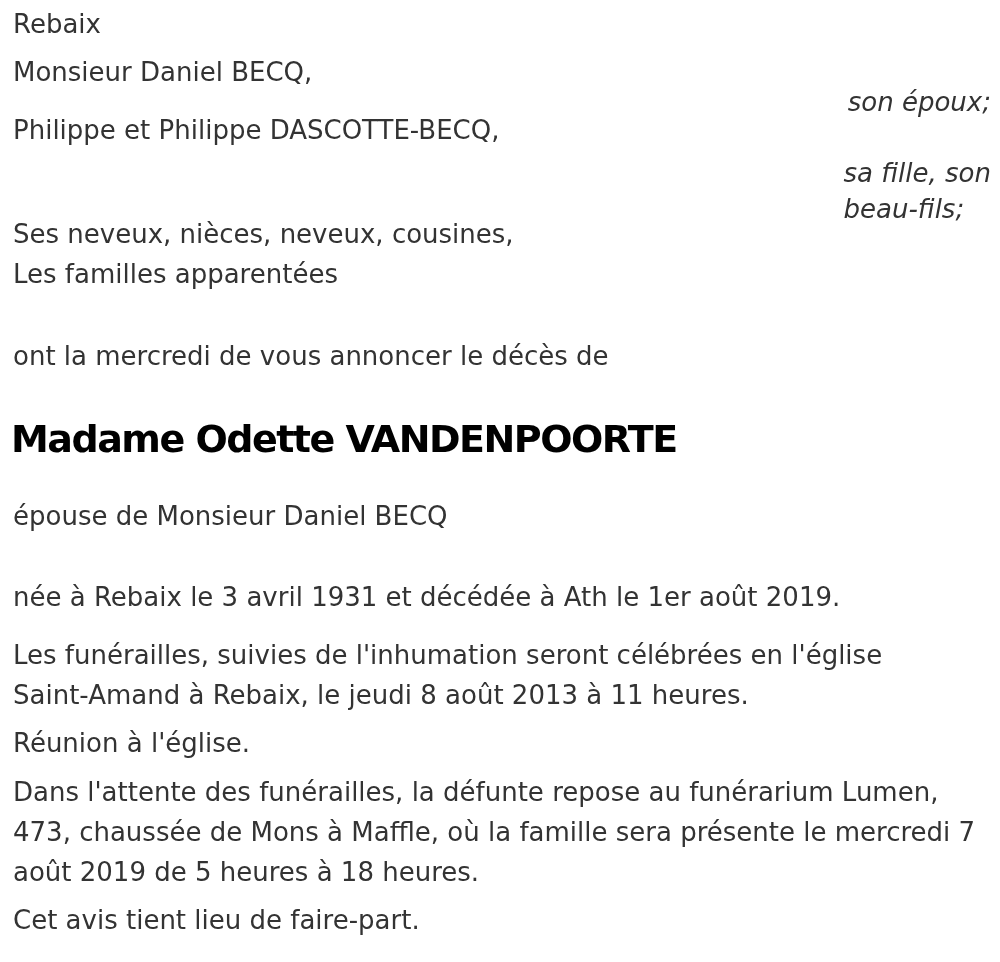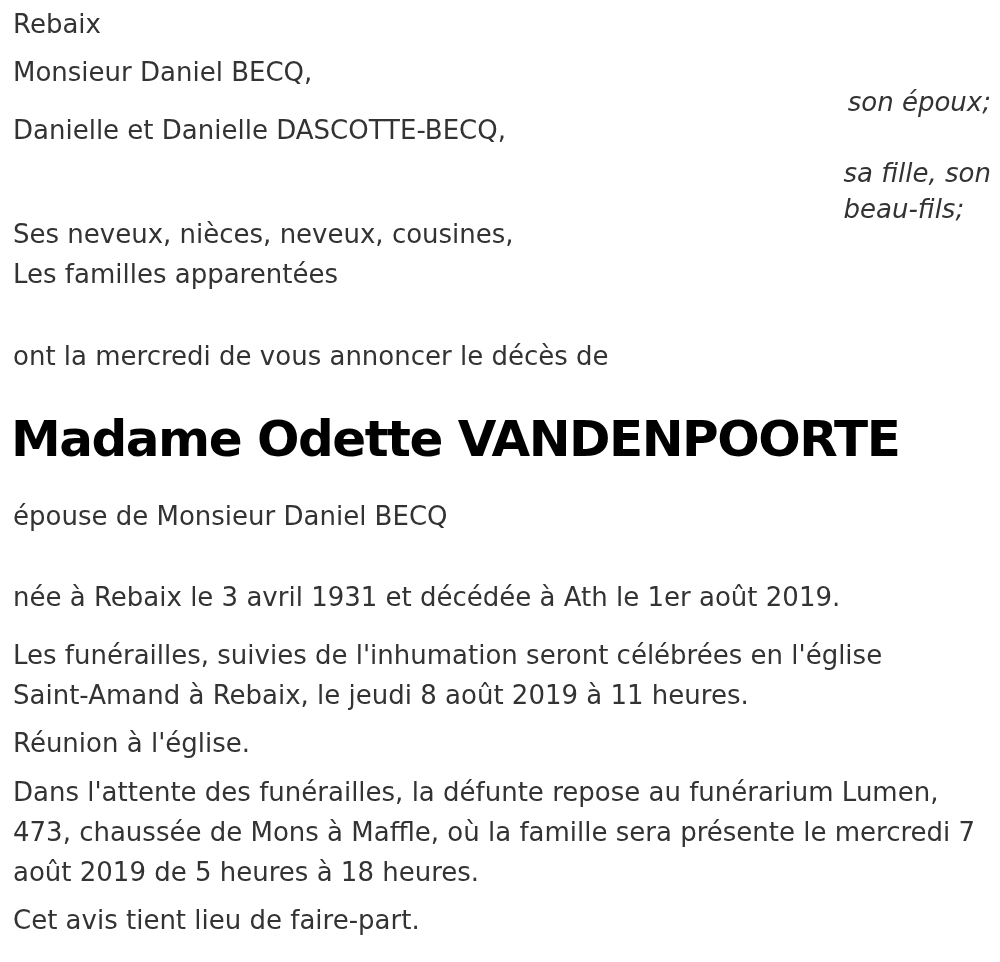--- a/index.html
+++ b/index.html
@@ -19,56 +19,56 @@
   .relation-note {
     right: 9px;
     text-align: left;
     font-style: italic;
   }
   .two-line-note { line-height: 36px; margin-top: 12px; }
   .deceased-title {
     left: 11px;
     font-weight: bold;
     color: #000000;
-    font-size: 50px;
+    font-size: 38px;
     line-height: 50px;
     letter-spacing: -1.5px;
     margin: 0;
     text-align: right;
   }
 </style>
 </head>
 <body>
 
 <div class="page" style="background: rgb(255, 255, 255); color: rgb(51, 51, 51);">
 
   <div class="block left-col" style="top:4px">Rebaix</div>
 
   <div class="block left-col" style="top:52px">Monsieur Daniel BECQ,</div>
 
   <div class="block relation-note" style="top:82px">son époux;</div>
 
-  <div class="block left-col" style="top:110px">Danielle et Danielle DASCOTTE-BECQ,</div>
+  <div class="block left-col" style="top:110px">Philippe et Philippe DASCOTTE-BECQ,</div>
 
   <div class="block relation-note two-line-note" style="top:143px">sa fille, son
 beau-fils;</div>
 
   <div class="block left-col" style="top:214px">Ses neveux, nièces, neveux, cousines,
 Les familles apparentées</div>
 
   <div class="block left-col" style="top:336px">ont la mercredi de vous annoncer le décès de</div>
 
   <h1 class="block deceased-title" style="top: 414px; color: rgb(0, 0, 0);">Madame Odette VANDENPOORTE</h1>
 
   <div class="block left-col" style="top:496px">épouse de Monsieur Daniel BECQ</div>
 
   <div class="block left-col" style="top:577px">née à Rebaix le 3 avril 1931 et décédée à Ath le 1er août 2019.</div>
 
   <div class="block left-col" style="top:635px">Les funérailles, suivies de l'inhumation seront célébrées en l'église
-Saint-Amand à Rebaix, le jeudi 8 août 2019 à 11 heures.</div>
+Saint-Amand à Rebaix, le jeudi 8 août 2013 à 11 heures.</div>
 
   <div class="block left-col" style="top:723px">Réunion à l'église.</div>
 
   <div class="block left-col" style="top:772px">Dans l'attente des funérailles, la défunte repose au funérarium Lumen,
 473, chaussée de Mons à Maffle, où la famille sera présente le mercredi 7
 août 2019 de 5 heures à 18 heures.</div>
 
   <div class="block left-col" style="top:900px">Cet avis tient lieu de faire-part.</div>
 
 </div>

